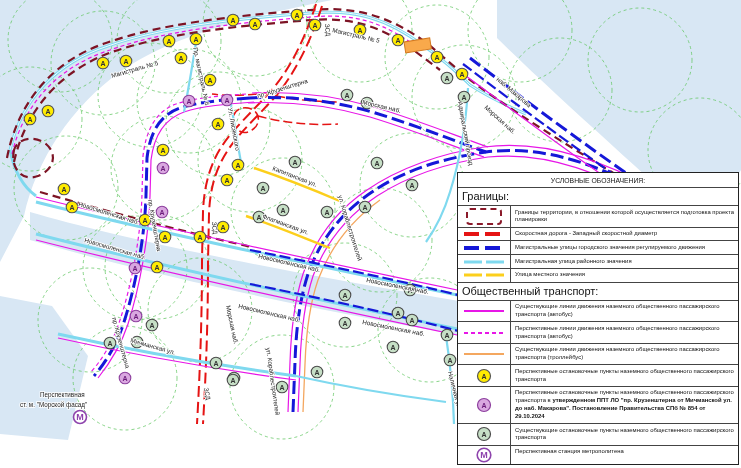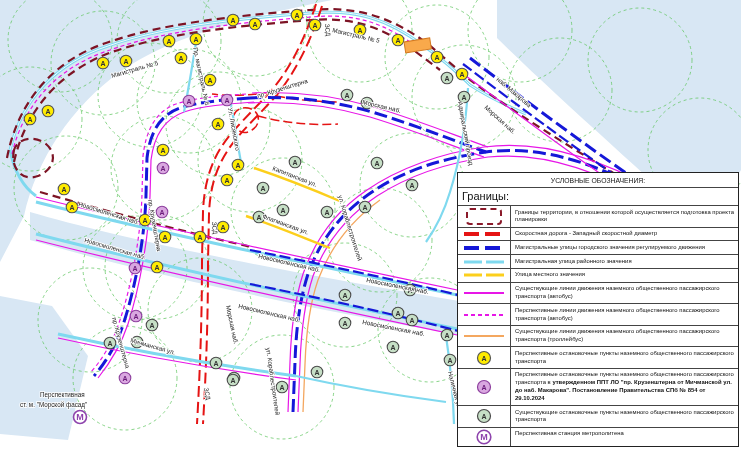--- a/index.html
+++ b/index.html
@@ -472,20 +472,21 @@
     </div>
     <div class="lg-row">
       <div class="lg-sym">
         <svg width="46" height="10">
             <line x1="3" y1="5" x2="43" y2="5" stroke="#fccf1c" stroke-width="3" stroke-dasharray="18,4"></line>
           </svg>
       </div>
       <div class="lg-txt">Улица местного значения</div>
     </div>
 
+    <div class="lg-section">Общественный транспорт:</div>
     <div class="lg-row">
       <div class="lg-sym">
         <svg width="46" height="10">
             <line x1="3" y1="5" x2="43" y2="5" stroke="#e716e7" stroke-width="2"></line>
           </svg>
       </div>
       <div class="lg-txt">Существующие линии движения наземного общественного пассажирского транспорта (автобус)</div>
     </div>
     <div class="lg-row">
       <div class="lg-sym">

